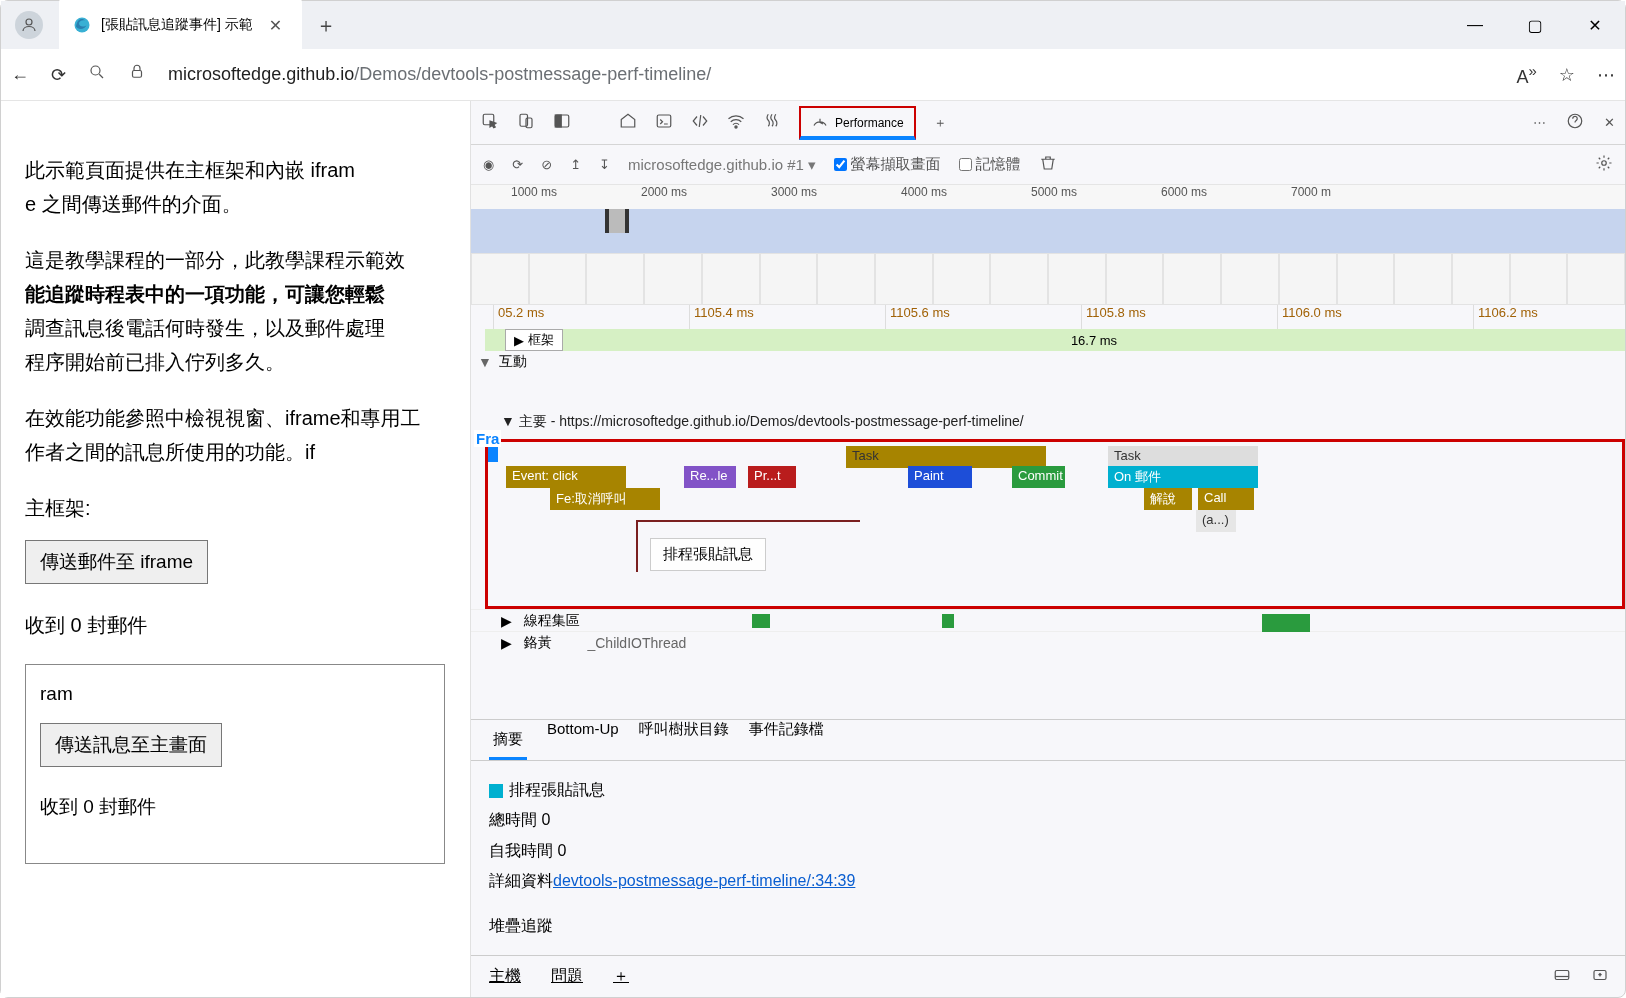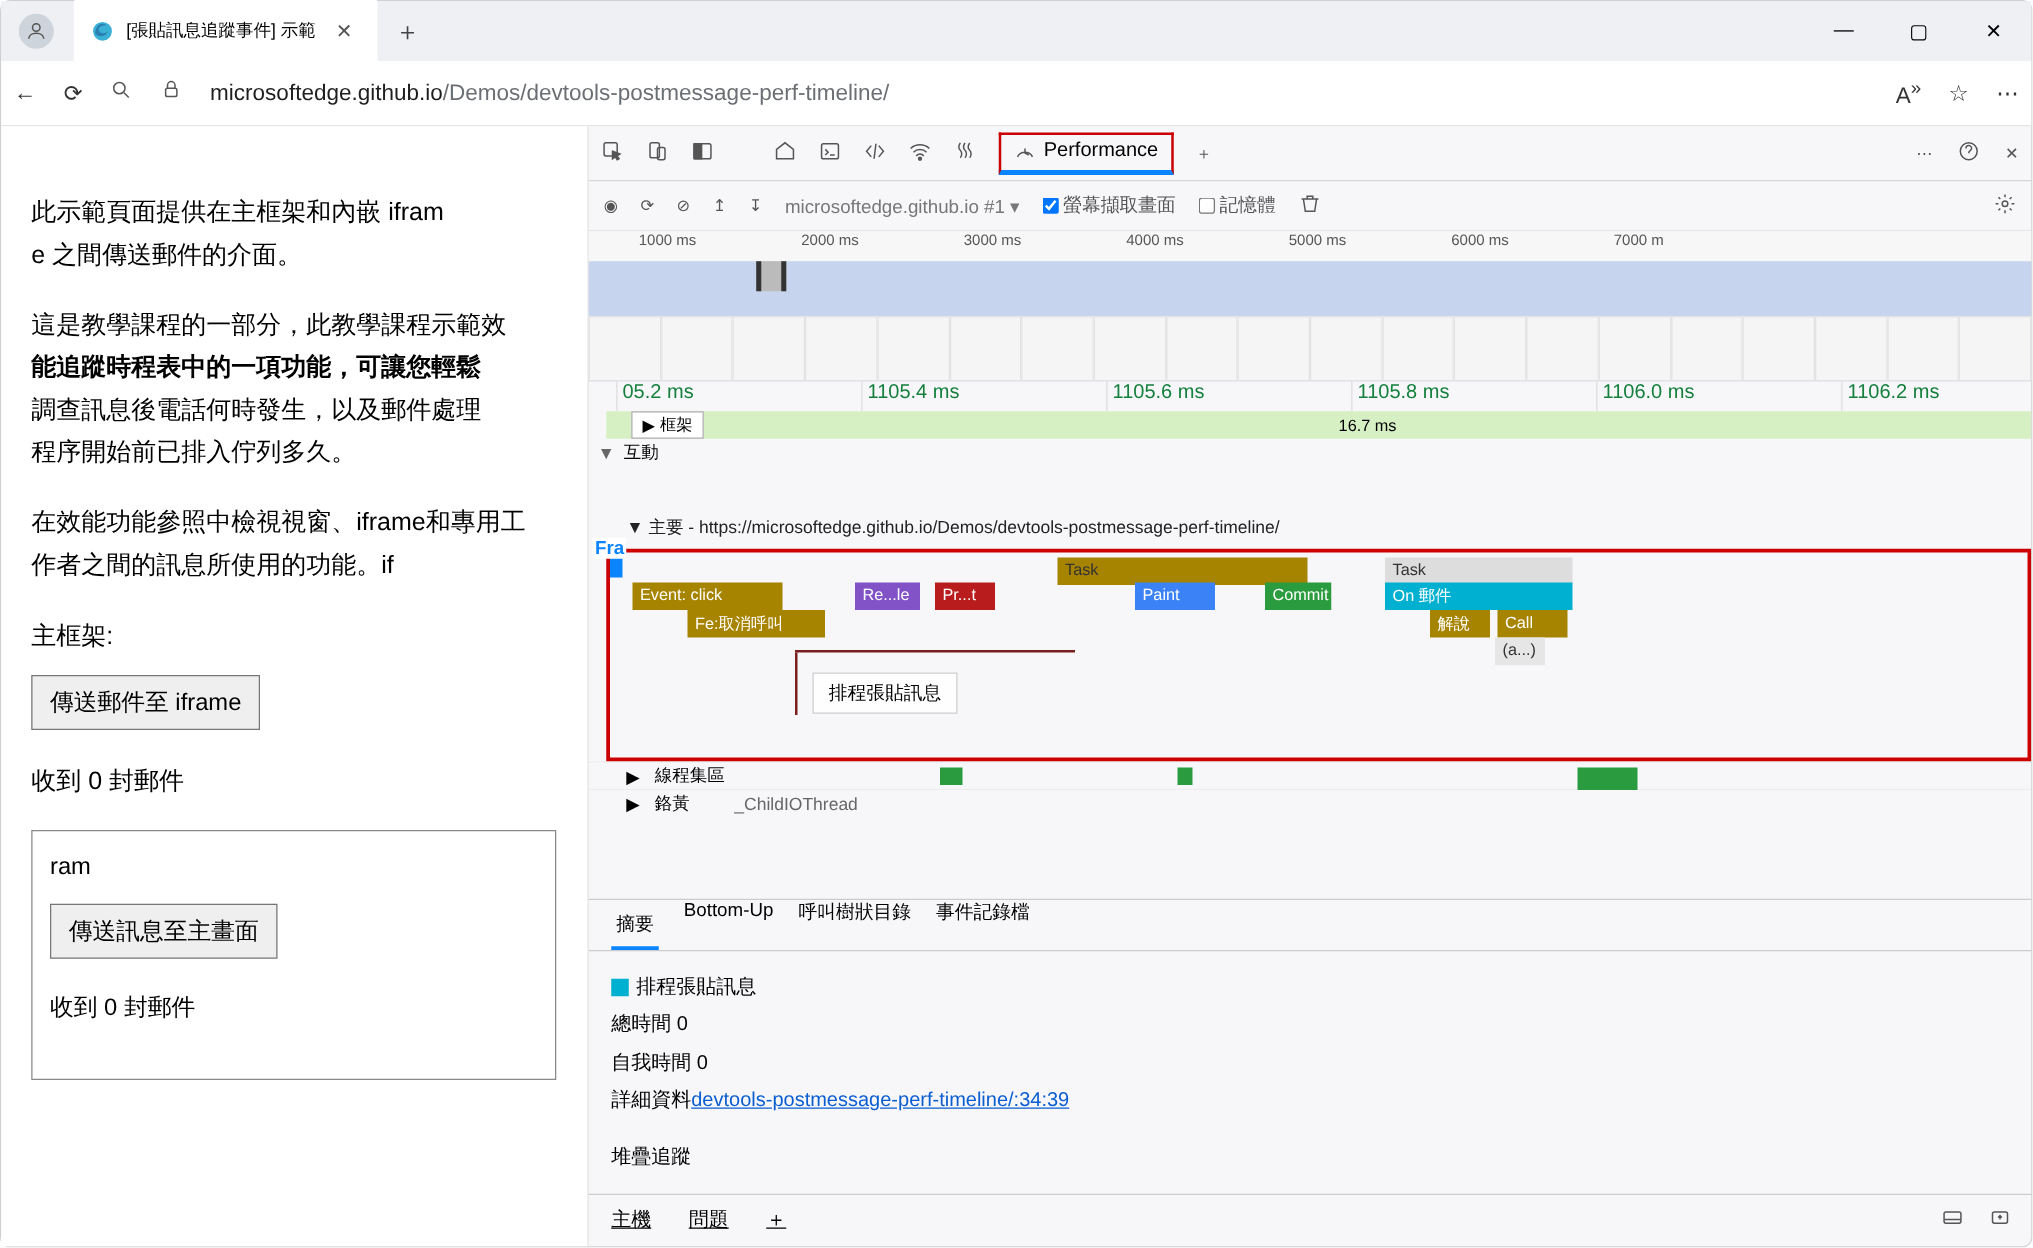--- a/index.html
+++ b/index.html
@@ -24,52 +24,52 @@
 .page h1 { font-size: 34px; font-weight: 700; margin-bottom: 8px; display:flex; justify-content:space-between; }
 .page p { font-size: 20px; line-height: 1.7; margin: 22px 0; }
 .page .bold { font-weight: 700; }
 .page .lbl { font-size: 20px; margin-top: 26px; }
 .page button { font-size: 19px; padding: 8px 14px; border:1px solid #777; background:#efefef; margin-top: 18px; cursor:pointer; }
 .page .iframe-box { border:1px solid #888; padding: 18px 14px; margin-top: 20px; width: 420px; }
 .page .iframe-box .txt { font-size: 19px; }
 .devtools { flex:1; display:flex; flex-direction:column; }
 .dt-top { height: 44px; display:flex; align-items:center; border-bottom:1px solid #d5d5d5; padding: 0 10px; gap: 18px; color:#555; }
 .dt-top .spacer { width: 12px; }
-.perf-tab { border: 2px solid #c00; display:flex; align-items:flex-end; gap:6px; padding: 4px 10px 6px; color:#000; font-size:16px; border-bottom: 4px solid #0a84ff;}
+.perf-tab { border: 2px solid #c00; display:flex; align-items:flex-end; gap:6px; padding: 4px 10px 6px; color:#000; font-size:12px; border-bottom: 4px solid #0a84ff;}
 .dt-top-right { margin-left:auto; display:flex; align-items:center; gap:20px; }
 .dt-row2 { height: 40px; display:flex; align-items:center; padding: 0 12px; gap: 18px; color:#555; border-bottom:1px solid #e5e5e5; }
 .dt-row2 .url { color:#777; font-size: 15px; }
 .dt-row2 label { font-size: 15px; display:flex; align-items:center; gap:4px; }
 .dt-row2 .last { margin-left: auto; }
 .overview { height: 120px; border-bottom:1px solid #d5d5d5; position:relative; }
 .ov-ruler { height: 24px; background:#f7f7f7; display:flex; padding-left:40px; font-size:12px; color:#555;}
 .ov-ruler span { width: 130px; }
 .ov-cpu { position:absolute; right:8px; top:28px; font-size:11px; color:#666; }
 .ov-net { position:absolute; right:8px; top:48px; font-size:11px; color:#666; }
 .ov-body { height:96px; background: #c6d4ee; position:relative; }
 .ov-handle { position:absolute; top:0; height:24px; width:24px; background:#bbb; border:4px solid #333; border-top:0; border-bottom:0; left: 134px; }
 .ov-thumbs { position:absolute; top:44px; left:0; right:0; height:52px; display:flex; }
 .ov-thumbs div { flex:1; border:1px solid #e3e3e3; background:#f5f5f5;}
 .timeline { flex:1; position:relative; overflow:hidden;}
-.tl-ruler { height: 24px; display:flex; font-size:16px; color:#15803d; padding-left: 22px; gap: 44px; }
+.tl-ruler { height: 24px; display:flex; font-size:13px; color:#a16207; padding-left: 22px; gap: 44px; }
 .tl-ruler span { width:152px; border-left:1px solid #ddd; padding-left:4px;}
 .tl-row { display:flex; align-items:center; height:22px; font-size:14px; }
 .tl-row .toggle { width:28px; text-align:center; color:#666; }
 .tl-row .label { flex:0 0 auto; }
 .tl-frames { background:#d6f0c4; height:22px; margin-left:14px; display:flex; align-items:center; }
 .tl-frames .box { background:#fff; border:1px solid #aaa; padding:1px 8px; margin-left:20px; font-size:13px; display:flex;align-items:center;gap:4px;}
 .tl-frames .mid { margin-left:auto; margin-right:auto;}
 .tl-main-label { font-size:14px; padding: 6px 0 6px 30px; color:#222; }
 .flame { position:relative; height: 170px; border: 3px solid #c00; margin-left: 14px; margin-top:2px;}
 .fl-tag { position:absolute;left:-14px;top:-12px;background:#fff;color:#0a84ff;font-weight:600;padding:0 2px;font-size:15px;}
 .bar { position:absolute; height:22px; color:#fff; font-size:13px; padding:2px 6px; overflow:hidden; white-space:nowrap; }
 .b-task1 { background:#a78400; left:2px; top:4px; width:350px; color:#fff;}
 .b-re { background:#8253c7; left:196px; top:24px; width:52px;}
 .b-pr { background:#b91c1c; left:260px; top:24px; width:48px;}
-.b-paint { background:#3b82f6; left:420px; top:24px; width:64px;}
+.b-paint { background:#1d4ed8; left:420px; top:24px; width:64px;}
 .b-commit { background:#2a9b3e; left:524px; top:24px; width:53px;}
 .b-onmsg { background:#00b0d0; left:620px; top:24px; width:150px;}
 .b-event { background:#a78400; left:18px; top:24px; width:120px;}
 .b-fe { background:#a78400; left:62px; top:46px; width:110px; color:#fff;}
 .b-call { background:#a78400; left:710px; top:46px; width:56px;}
 .b-note { background:#a78400; left:656px; top:46px; width:48px; color:#fff;}
 .b-anon { background:#e6e6e6; color:#333; left:708px; top:68px; width:40px;}
 .b-small { background:#0a84ff; left:140px; top:68px; width:10px; height:20px;}
 .link-line { position:absolute; left:148px; top:78px; width:224px; height:2px; background:#7a1f1f;}
 .link-line2 { position:absolute; left:148px; top:80px; width:2px; height:50px; background:#7a1f1f;}

